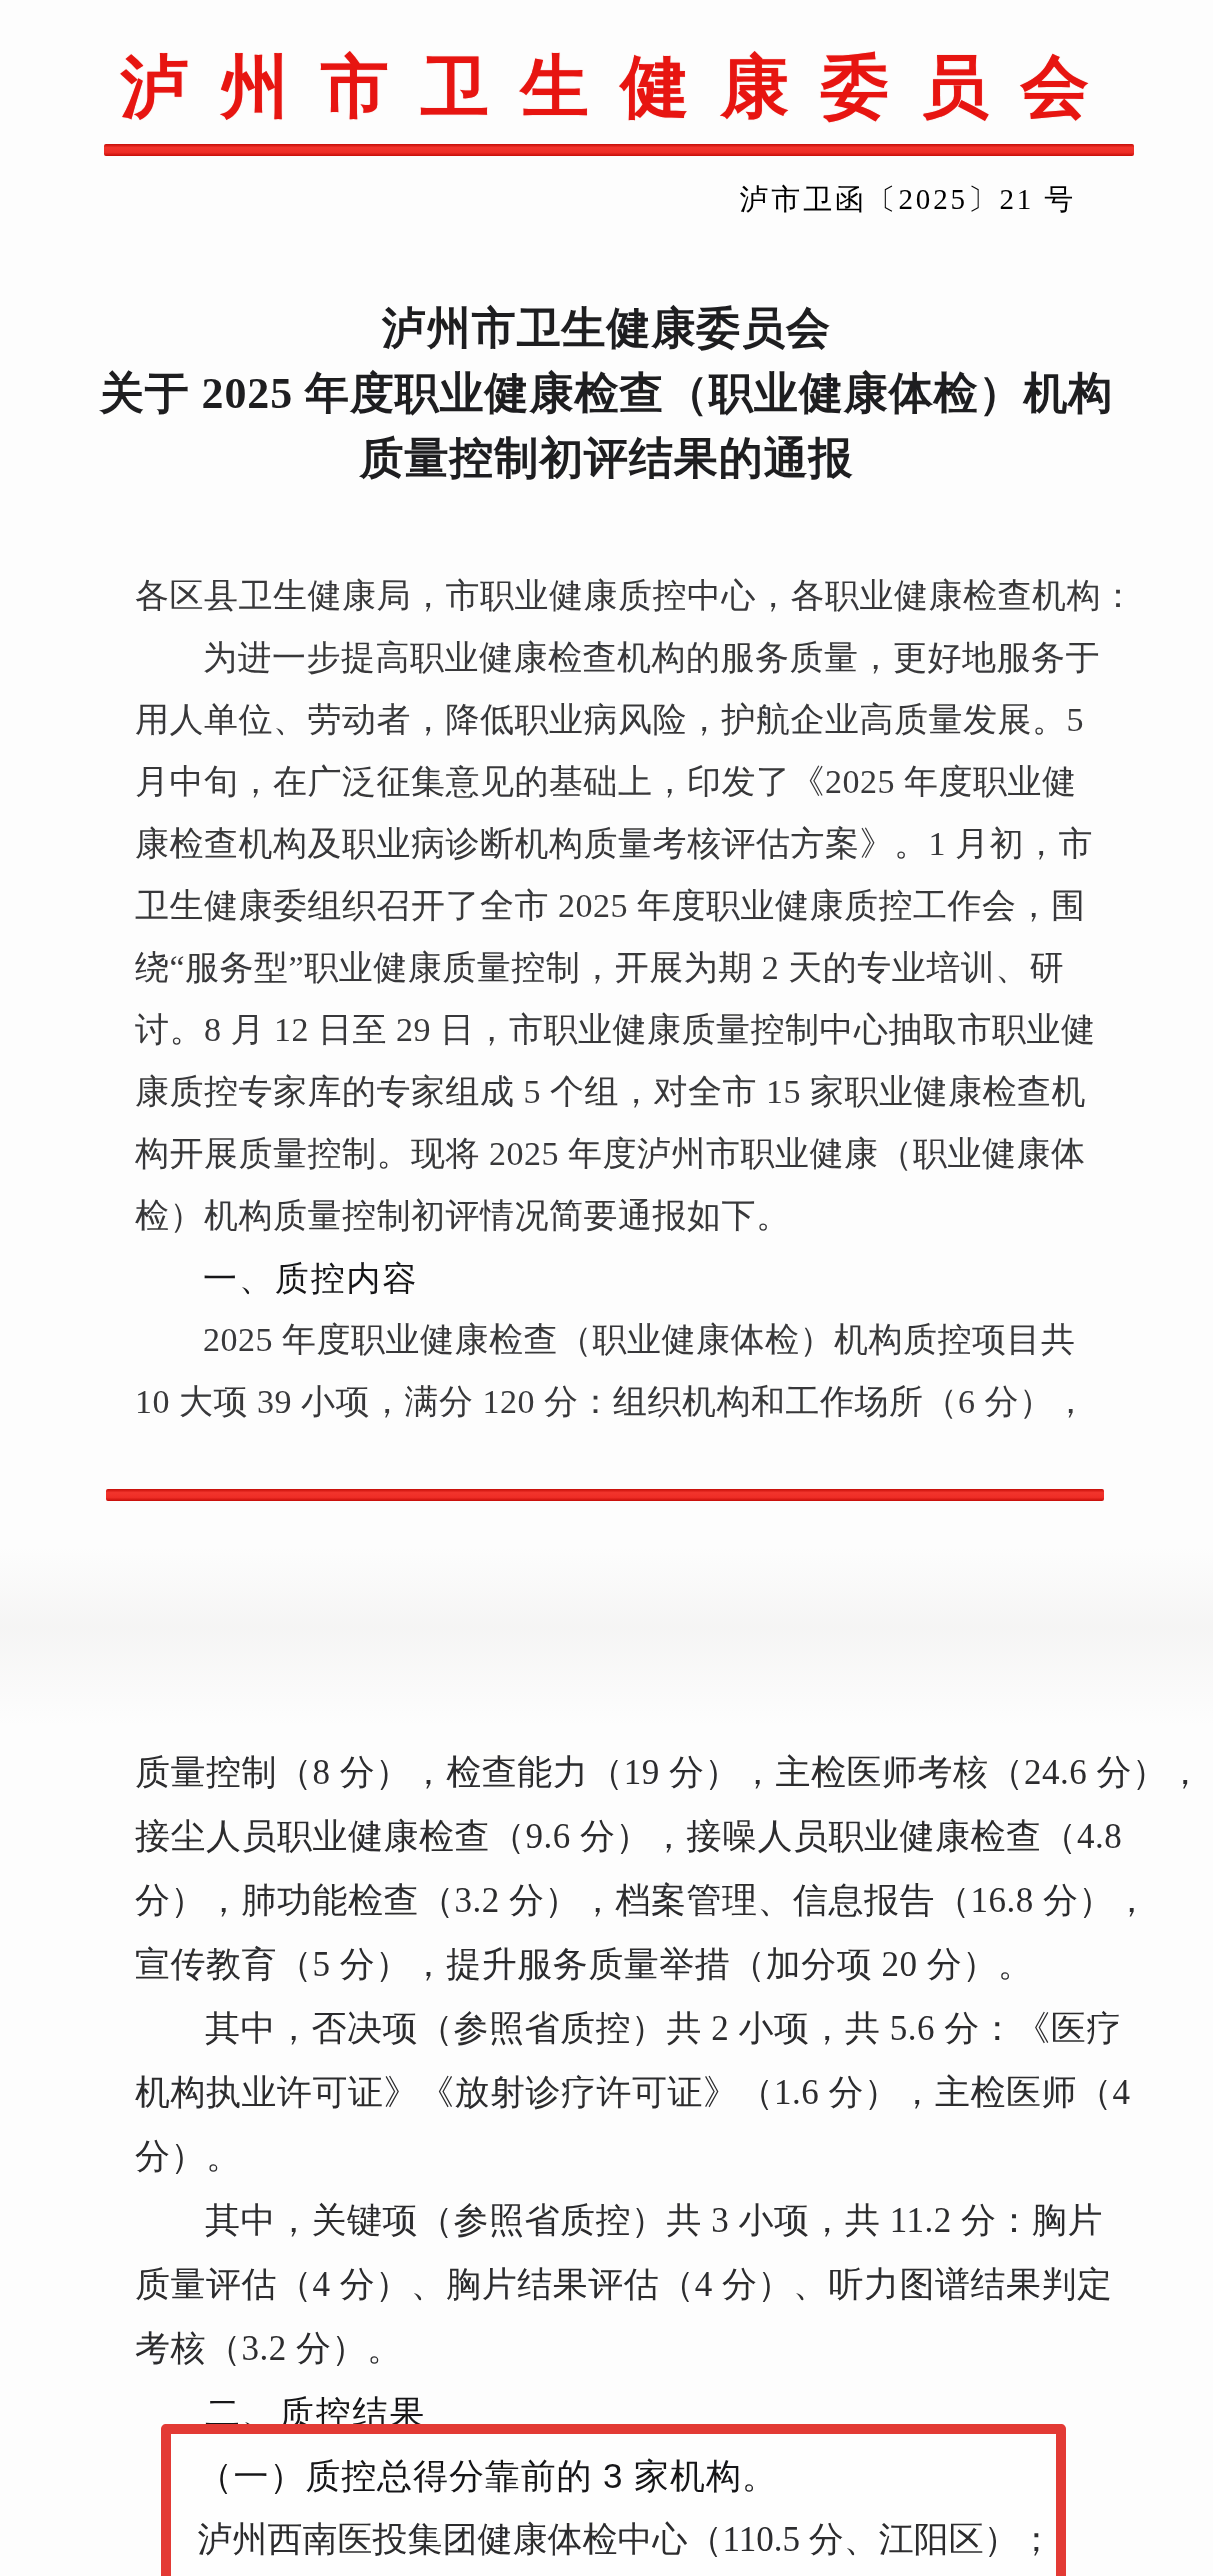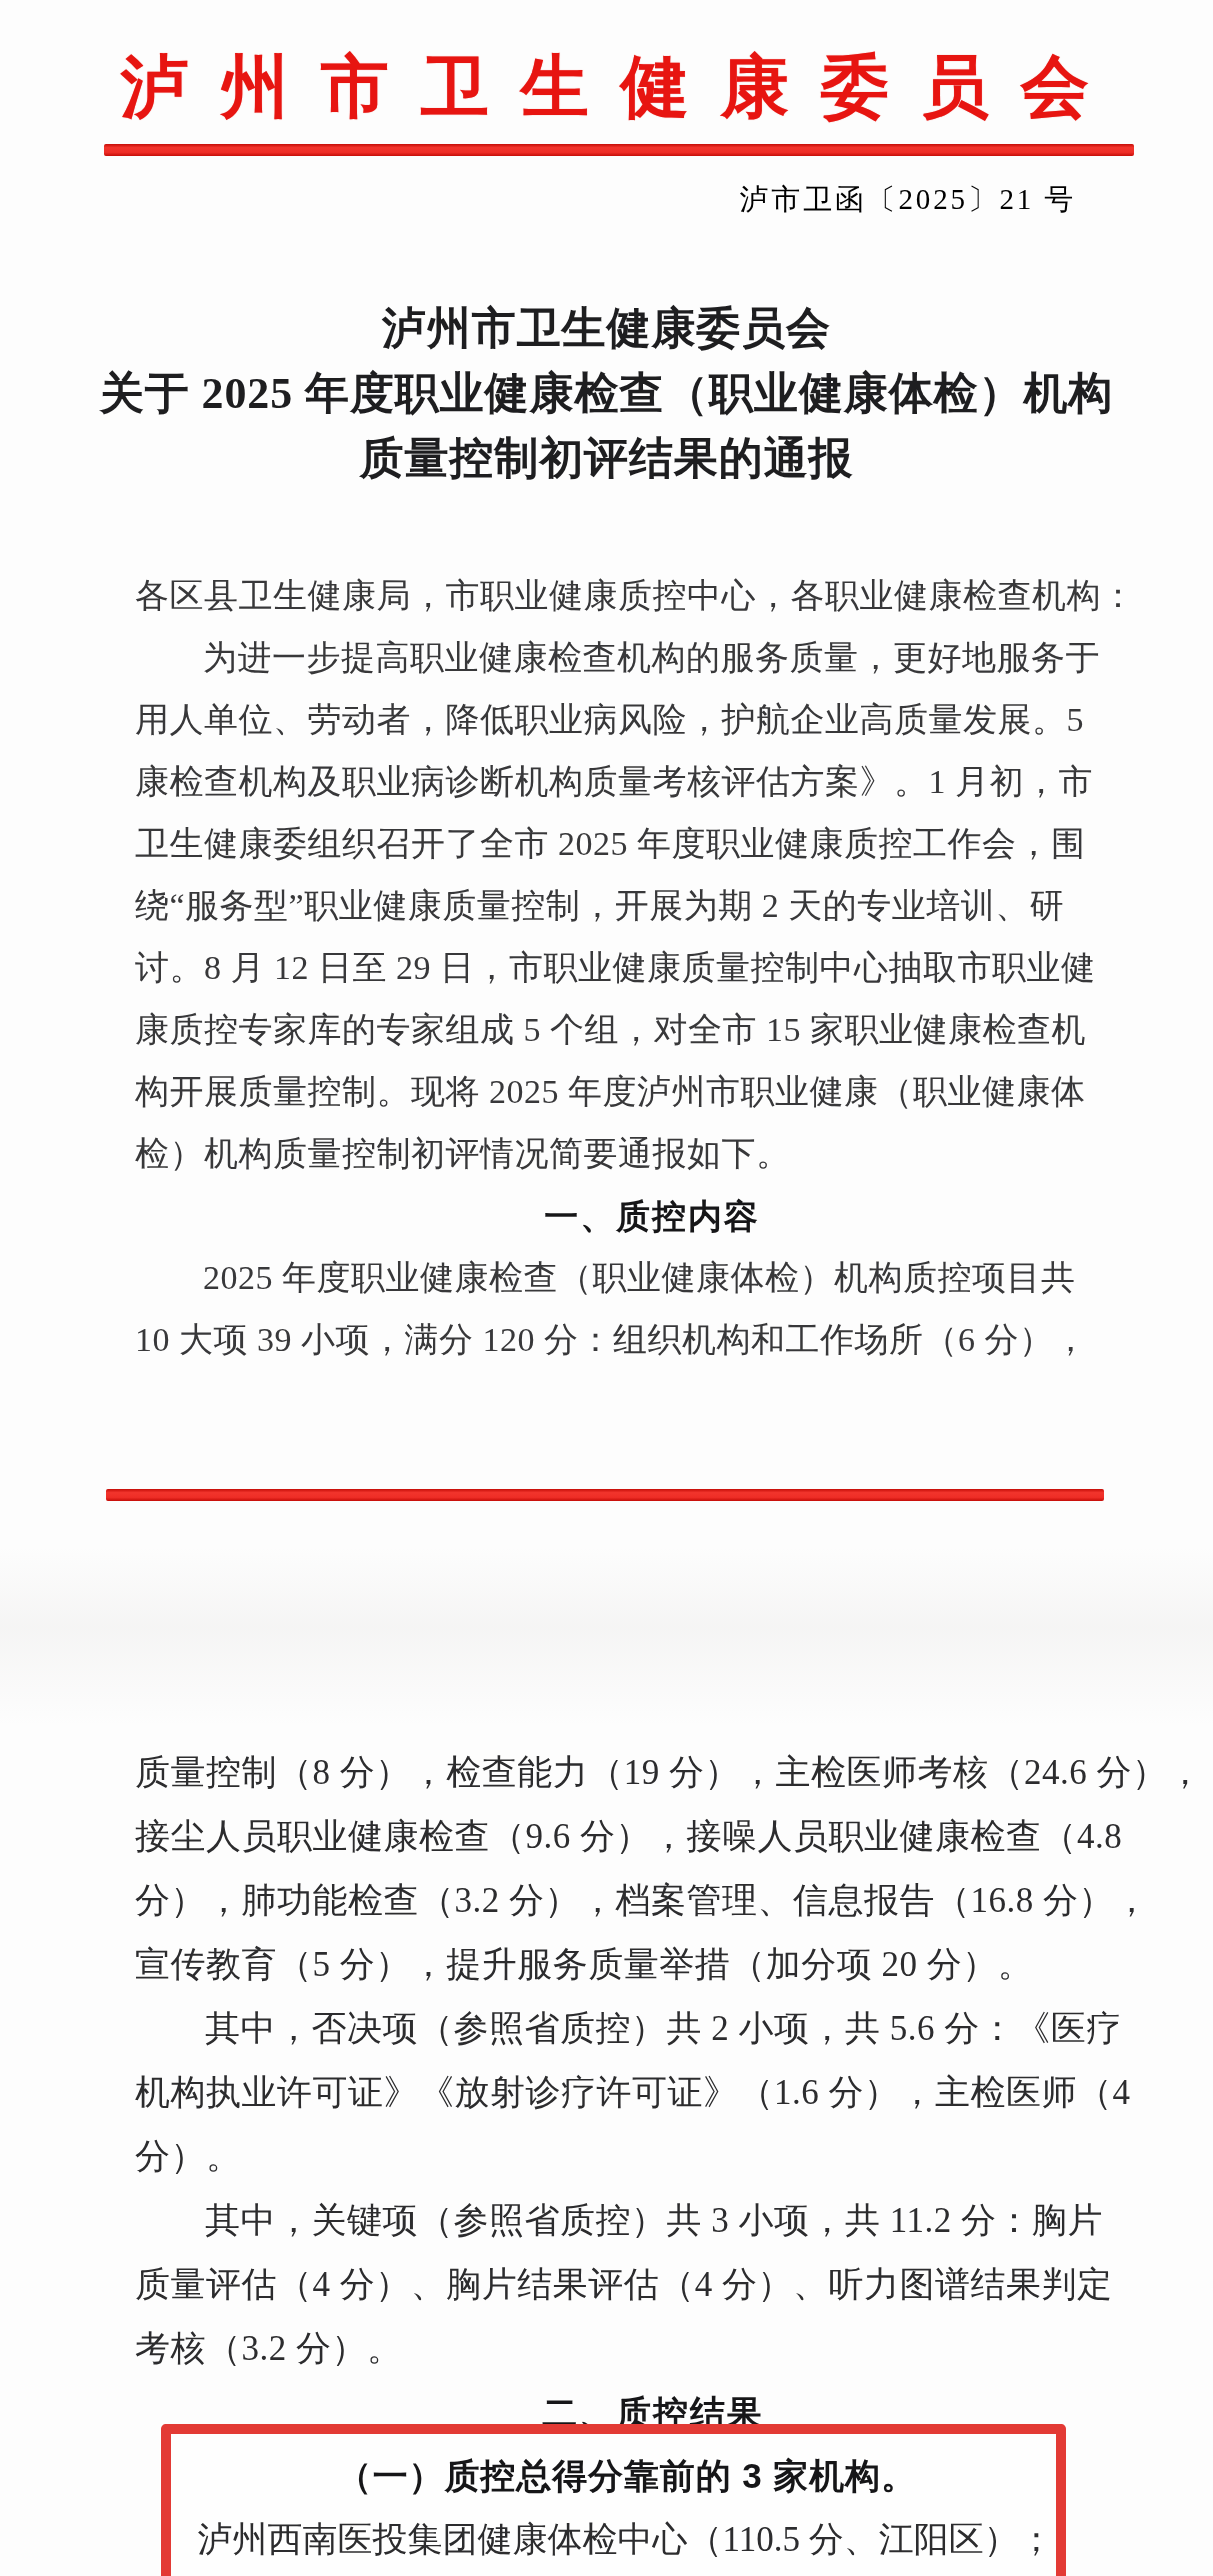--- a/index.html
+++ b/index.html
@@ -54,24 +54,23 @@
   }
   .doc-title .line { white-space: nowrap; }
   
   .body-block { position: absolute; left: 135px; width: 966px; }
   .body-1 { top: 565px;  font-size: 34px; line-height: 62px; letter-spacing: 0.5px; }
   .body-2 { top: 1741px; font-size: 35px; line-height: 64px; letter-spacing: 0.5px; color: #2c2c2e; }
   .line { white-space: nowrap; }
   .indent { text-indent: 2em; }
   .heading {
     font-family: "Liberation Sans", sans-serif;
-    font-weight: bold;
+    font-weight: normal;
     color: #161618;
     letter-spacing: 1.9px;
-    text-align: center;
   }
   
   .page-gap {
     position: absolute;
     top: 1546px; left: 0; width: 100%; height: 180px;
     background: linear-gradient(180deg, rgba(0,0,0,0) 0%, rgba(120,114,108,0.06) 45%, rgba(0,0,0,0) 100%);
     pointer-events: none;
   }
   
   .highlight-box {
@@ -104,20 +103,21 @@
   <div class="doc-title">
       <div class="line">泸州市卫生健康委员会</div>
       <div class="line">关于 2025 年度职业健康检查（职业健康体检）机构</div>
       <div class="line">质量控制初评结果的通报</div>
     </div>
 
   <div class="body-block body-1">
       <div class="line">各区县卫生健康局，市职业健康质控中心，各职业健康检查机构：</div>
       <div class="line indent">为进一步提高职业健康检查机构的服务质量，更好地服务于</div>
       <div class="line">用人单位、劳动者，降低职业病风险，护航企业高质量发展。5</div>
+      <div class="line">月中旬，在广泛征集意见的基础上，印发了《2025 年度职业健</div>
       <div class="line">康检查机构及职业病诊断机构质量考核评估方案》。1 月初，市</div>
       <div class="line">卫生健康委组织召开了全市 2025 年度职业健康质控工作会，围</div>
       <div class="line">绕“服务型”职业健康质量控制，开展为期 2 天的专业培训、研</div>
       <div class="line">讨。8 月 12 日至 29 日，市职业健康质量控制中心抽取市职业健</div>
       <div class="line">康质控专家库的专家组成 5 个组，对全市 15 家职业健康检查机</div>
       <div class="line">构开展质量控制。现将 2025 年度泸州市职业健康（职业健康体</div>
       <div class="line">检）机构质量控制初评情况简要通报如下。</div>
       <div class="line indent heading">一、质控内容</div>
       <div class="line indent">2025 年度职业健康检查（职业健康体检）机构质控项目共</div>
       <div class="line">10 大项 39 小项，满分 120 分：组织机构和工作场所（6 分），</div>

